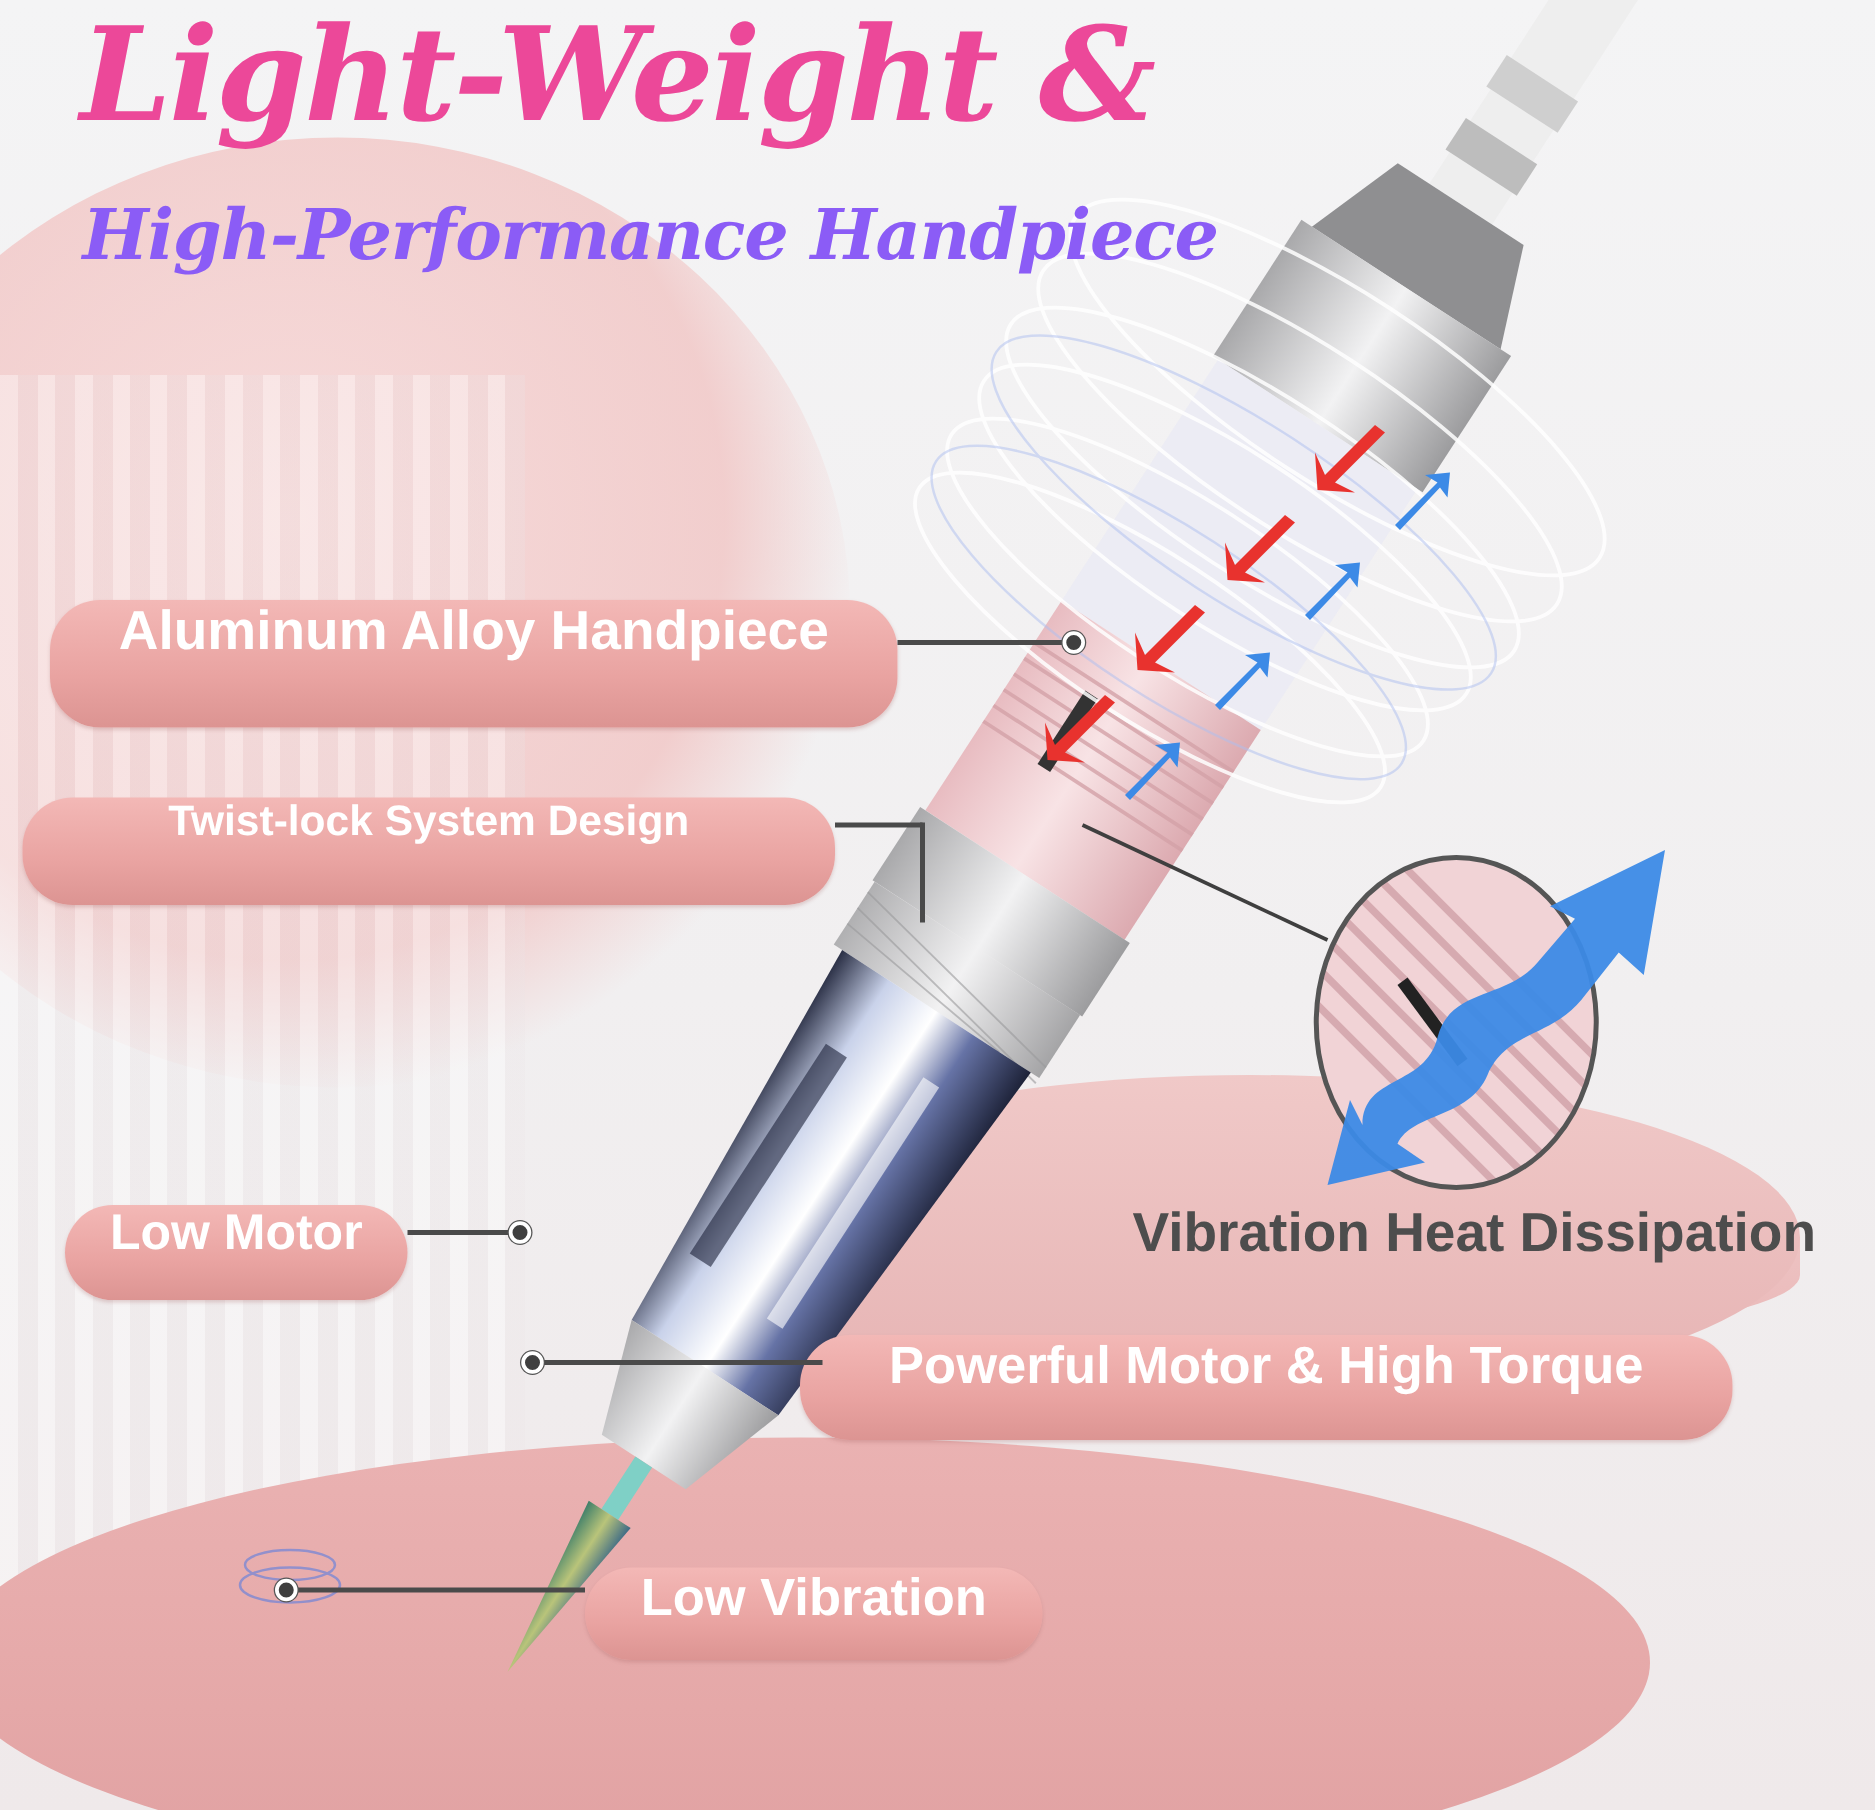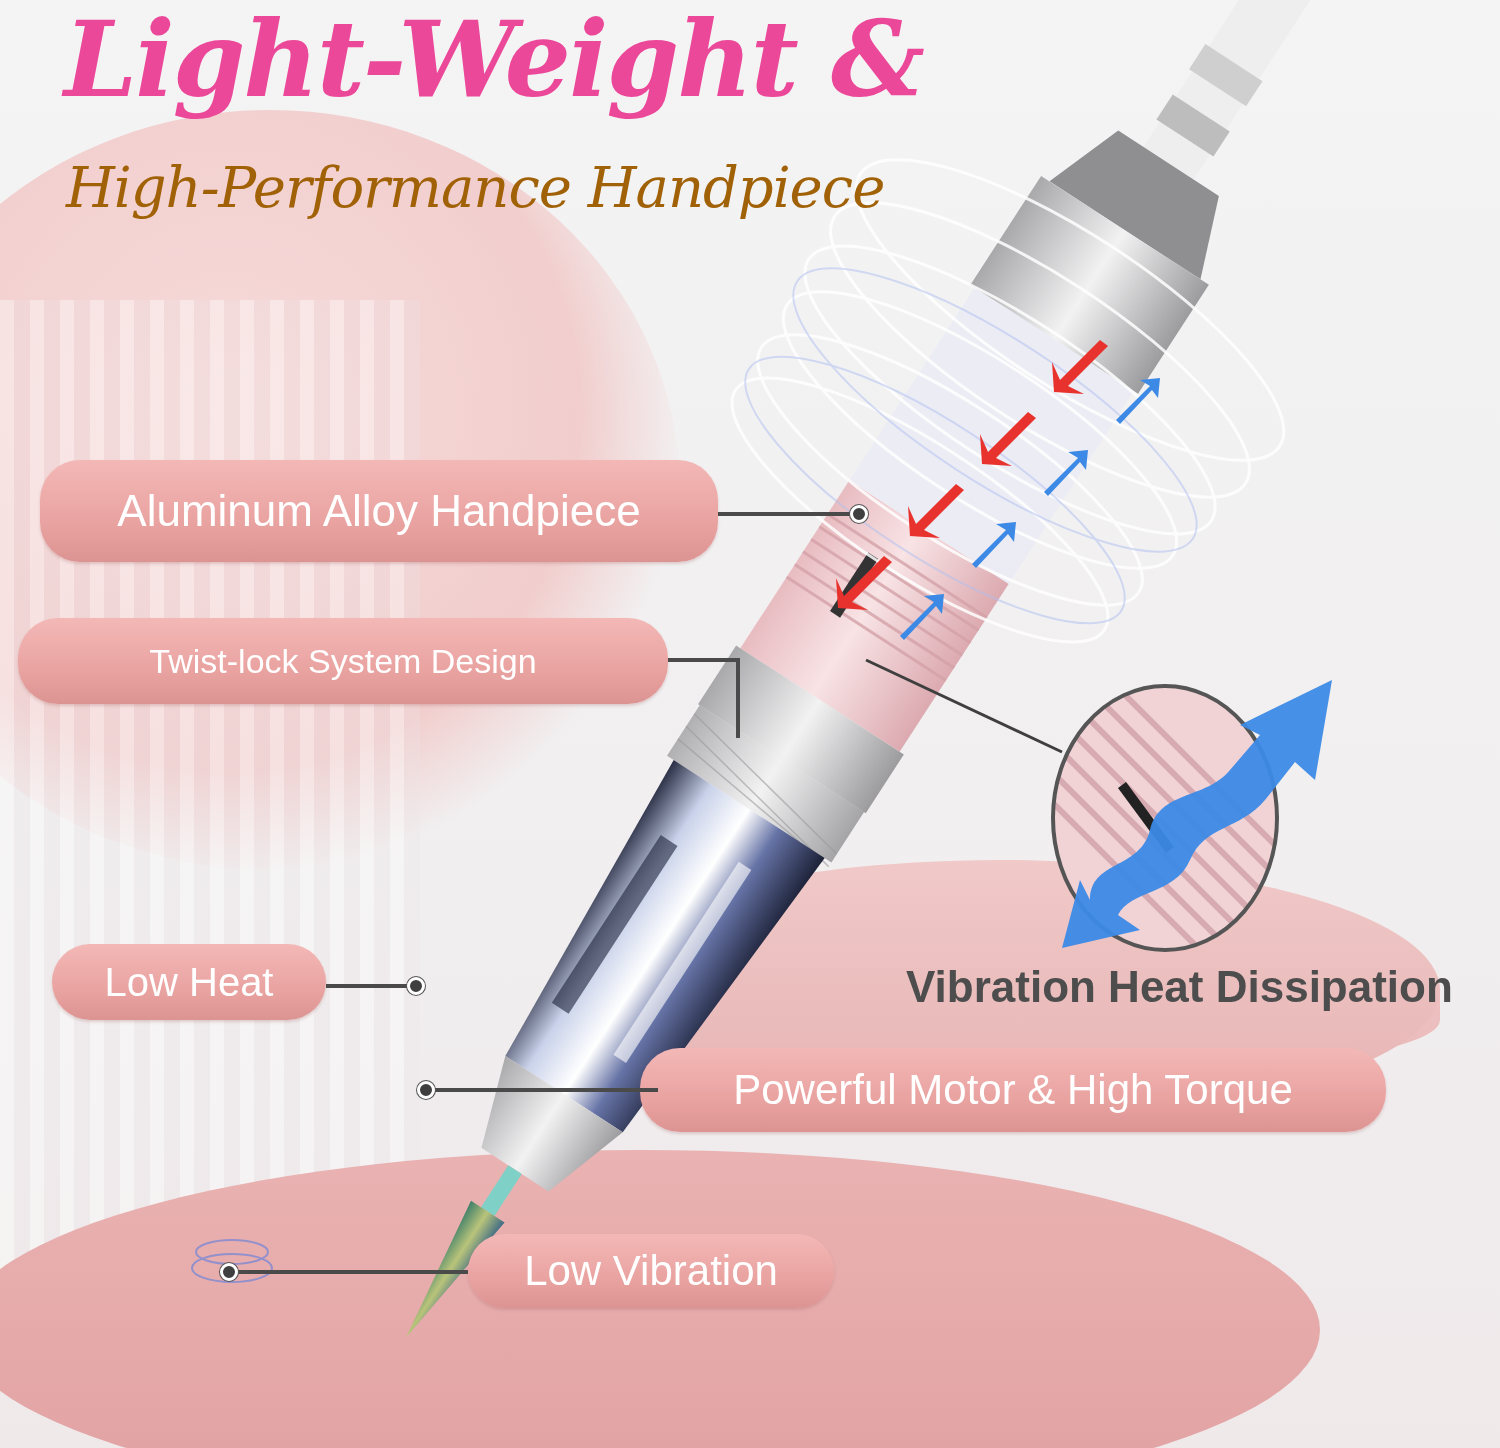--- a/index.html
+++ b/index.html
@@ -32,30 +32,31 @@
   .pedestal-bottom {
     left: -40px; top: 1150px; width: 1360px; height: 360px; border-radius: 50%;
     background: linear-gradient(180deg, #eab2b2 0%, #e5a8a8 60%, #e0a0a1 100%);
   }
   
   .title-line1 {
     left: 64px; top: 8px; font-family: "DejaVu Serif", serif; font-style: italic; font-weight: bold;
     font-size: 104px; color: #ec4899; letter-spacing: -2px; line-height: 1;
   }
   .title-line2 {
-    left: 66px; top: 160px; font-family: "DejaVu Serif", serif; font-style: italic; font-weight: normal;
-    font-size: 56px; color: #a16207; letter-spacing: -1px; line-height: 1;
+    left: 66px; top: 160px; font-family: "DejaVu Serif", serif; font-style: italic; font-weight: bold;
+    font-size: 56px; color: #8b5cf6; letter-spacing: -1px; line-height: 1;
   }
   
   .pill {
     background: linear-gradient(180deg, #f3b8b6 0%, #e9a3a1 60%, #dc9492 100%);
-    color: #fff; border-radius: 40px; font-weight: normal;
-    display: flex; align-items: center; justify-content: center;
+    color: #fff; border-radius: 40px; font-weight: bold;
+    display: flex; justify-content: center;
     box-shadow: 0 2px 3px rgba(160,90,90,.25);
     white-space: nowrap;
+    margin-top: 20px;
   }
   .leader { background: #4a4a4a; height: 4px; }
   .dot {
     width: 12px; height: 12px; border-radius: 50%; background: #3f3f3f;
     border: 3px solid #fff; box-shadow: 0 0 0 1px #555;
   }
   
   .handpiece-wrap {
     left: 0; top: 0; width: 1500px; height: 1448px; pointer-events: none;
   }
@@ -208,21 +209,21 @@
 <div class="abs leader" style="left:718px; top:512px; width:138px;"></div>
 <div class="abs dot" style="left:850px; top:505px;"></div>
 
 <div class="abs pill" style="left:18px; top:618px; width:650px; height:86px; font-size:34px;">
   <span>Twist-lock System Design</span>
 </div>
 <div class="abs leader" style="left:668px; top:658px; width:70px;"></div>
 <div class="abs leader" style="left:736px; top:658px; width:4px; height:80px;"></div>
 
 <div class="abs pill" style="left:52px; top:944px; width:274px; height:76px; font-size:40px;">
-  <span>Low Heat</span>
+  <span>Low Motor</span>
 </div>
 <div class="abs leader" style="left:326px; top:984px; width:86px;"></div>
 <div class="abs dot" style="left:407px; top:977px;"></div>
 
 <div class="abs pill" style="left:640px; top:1048px; width:746px; height:84px; font-size:42px;">
   <span>Powerful Motor &amp; High Torque</span>
 </div>
 <div class="abs leader" style="left:432px; top:1088px; width:226px;"></div>
 <div class="abs dot" style="left:417px; top:1081px;"></div>
 

